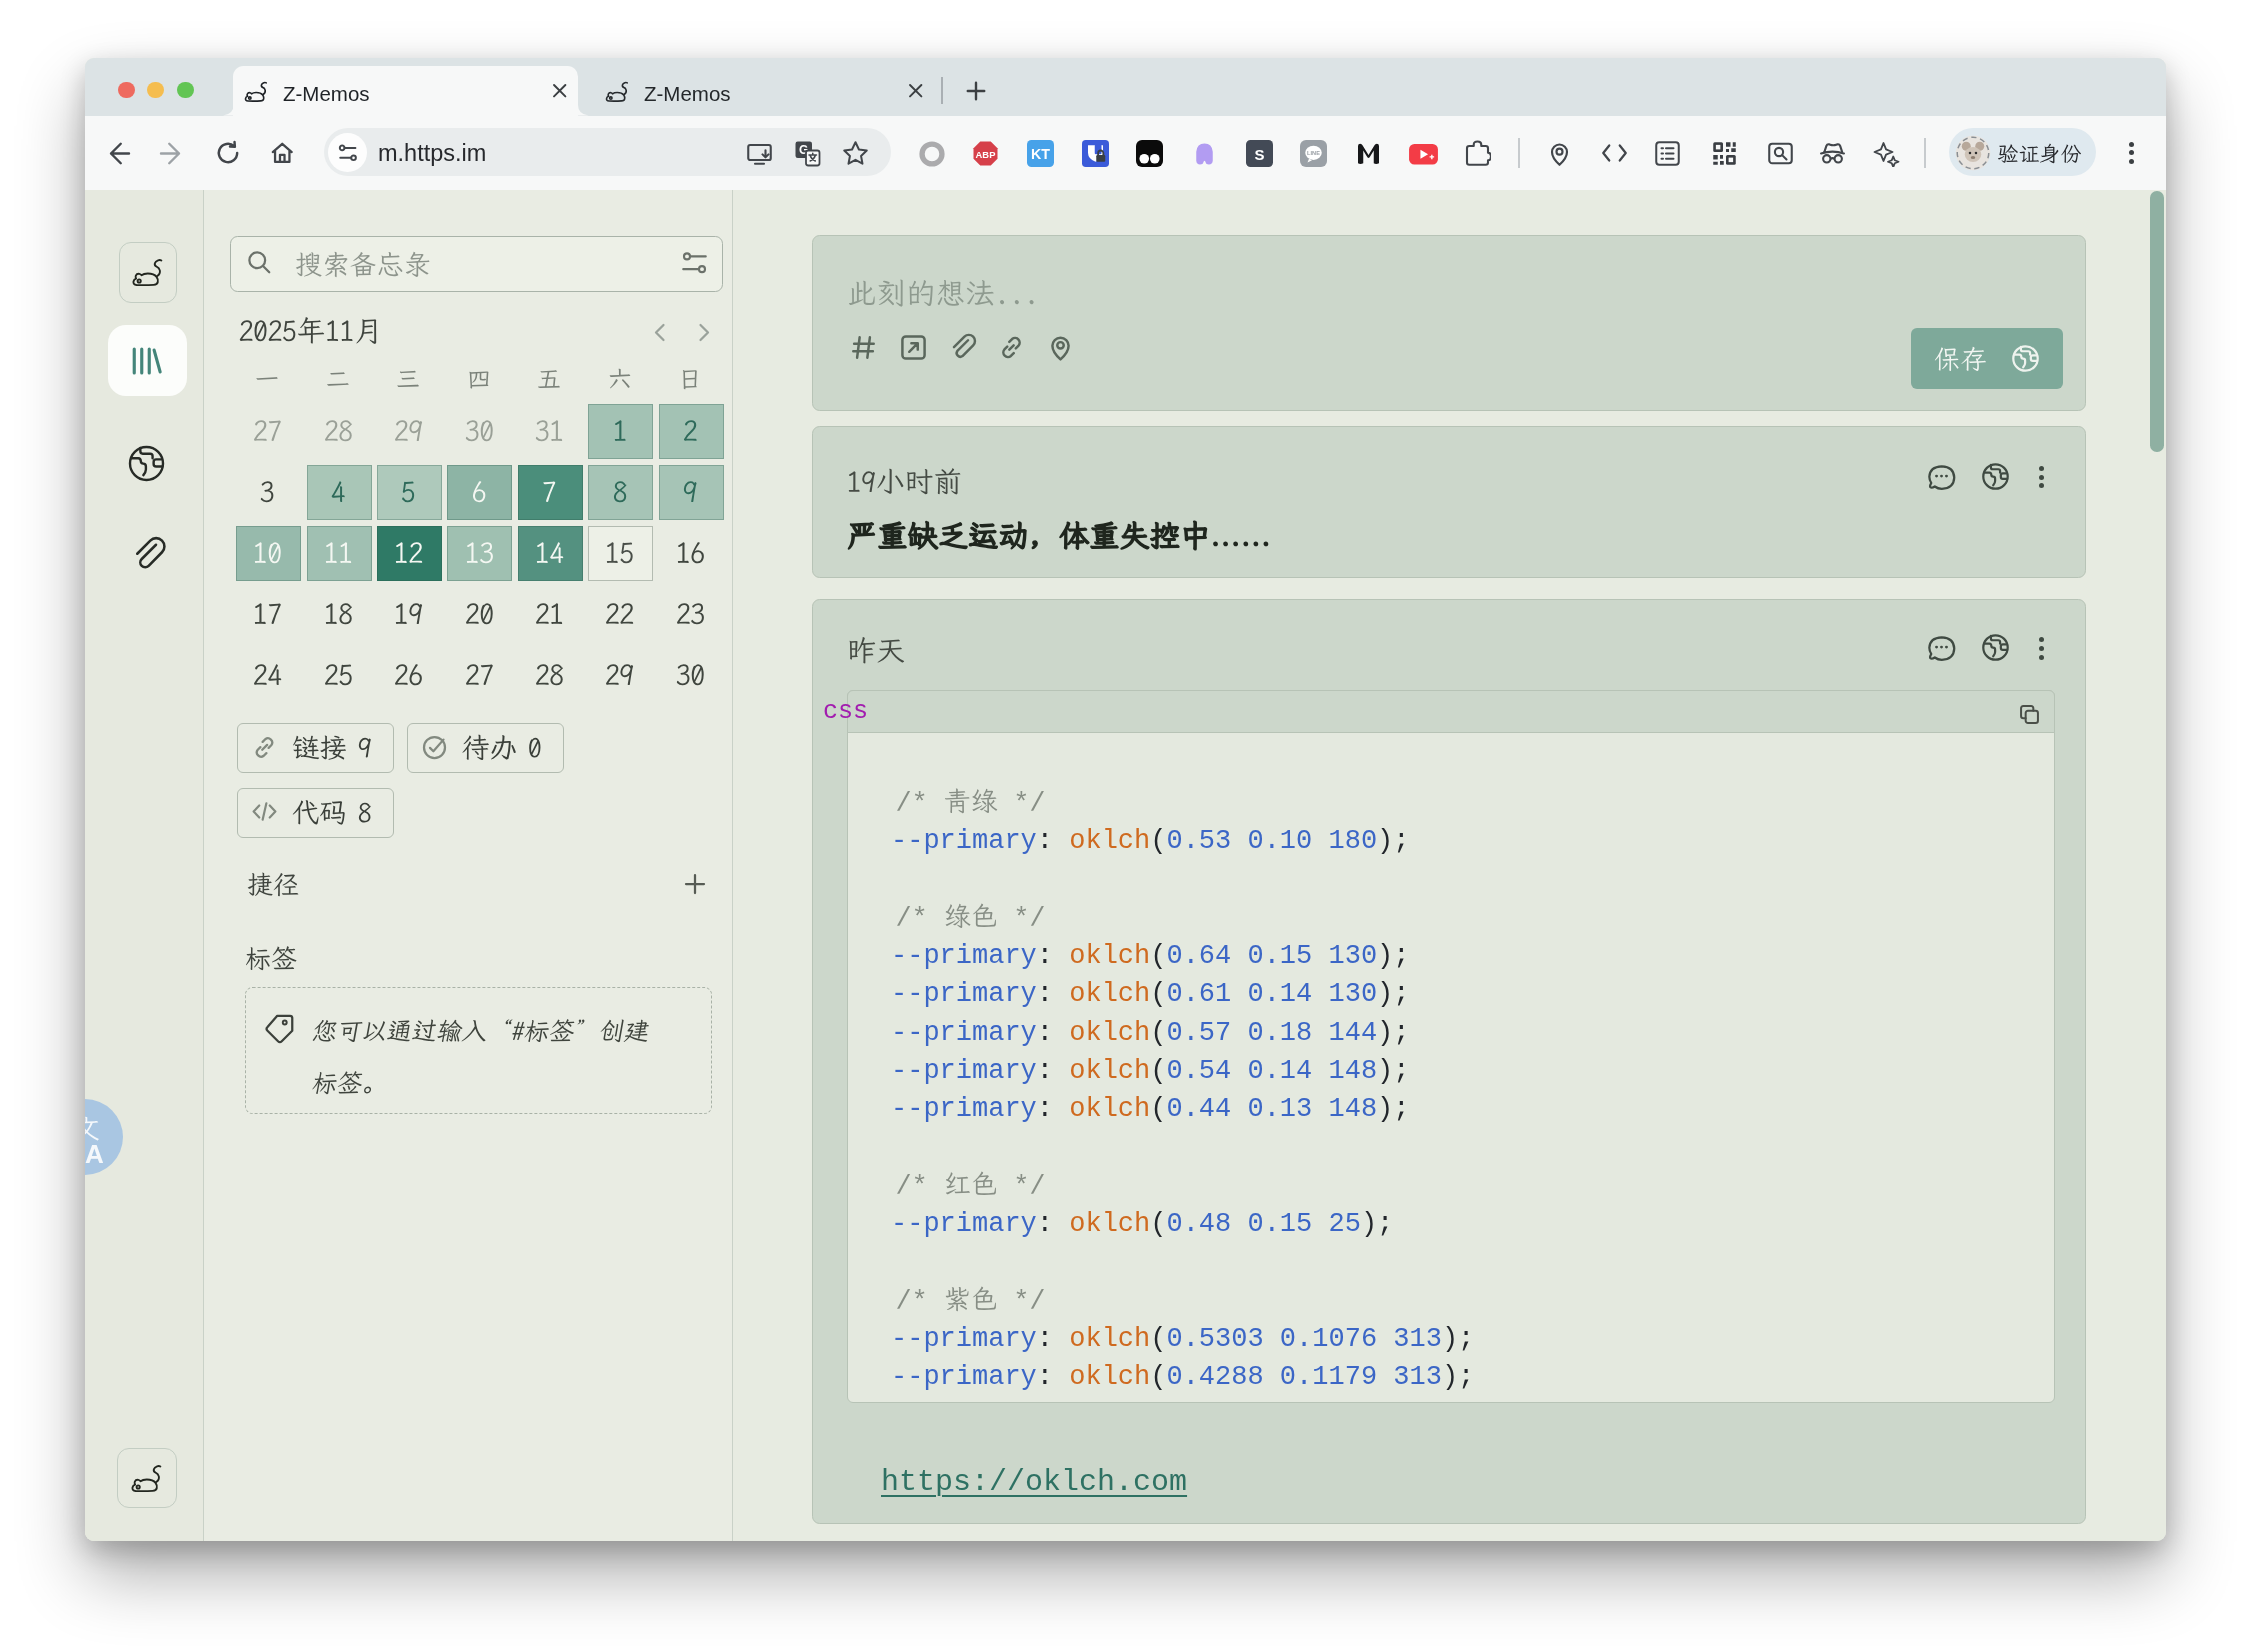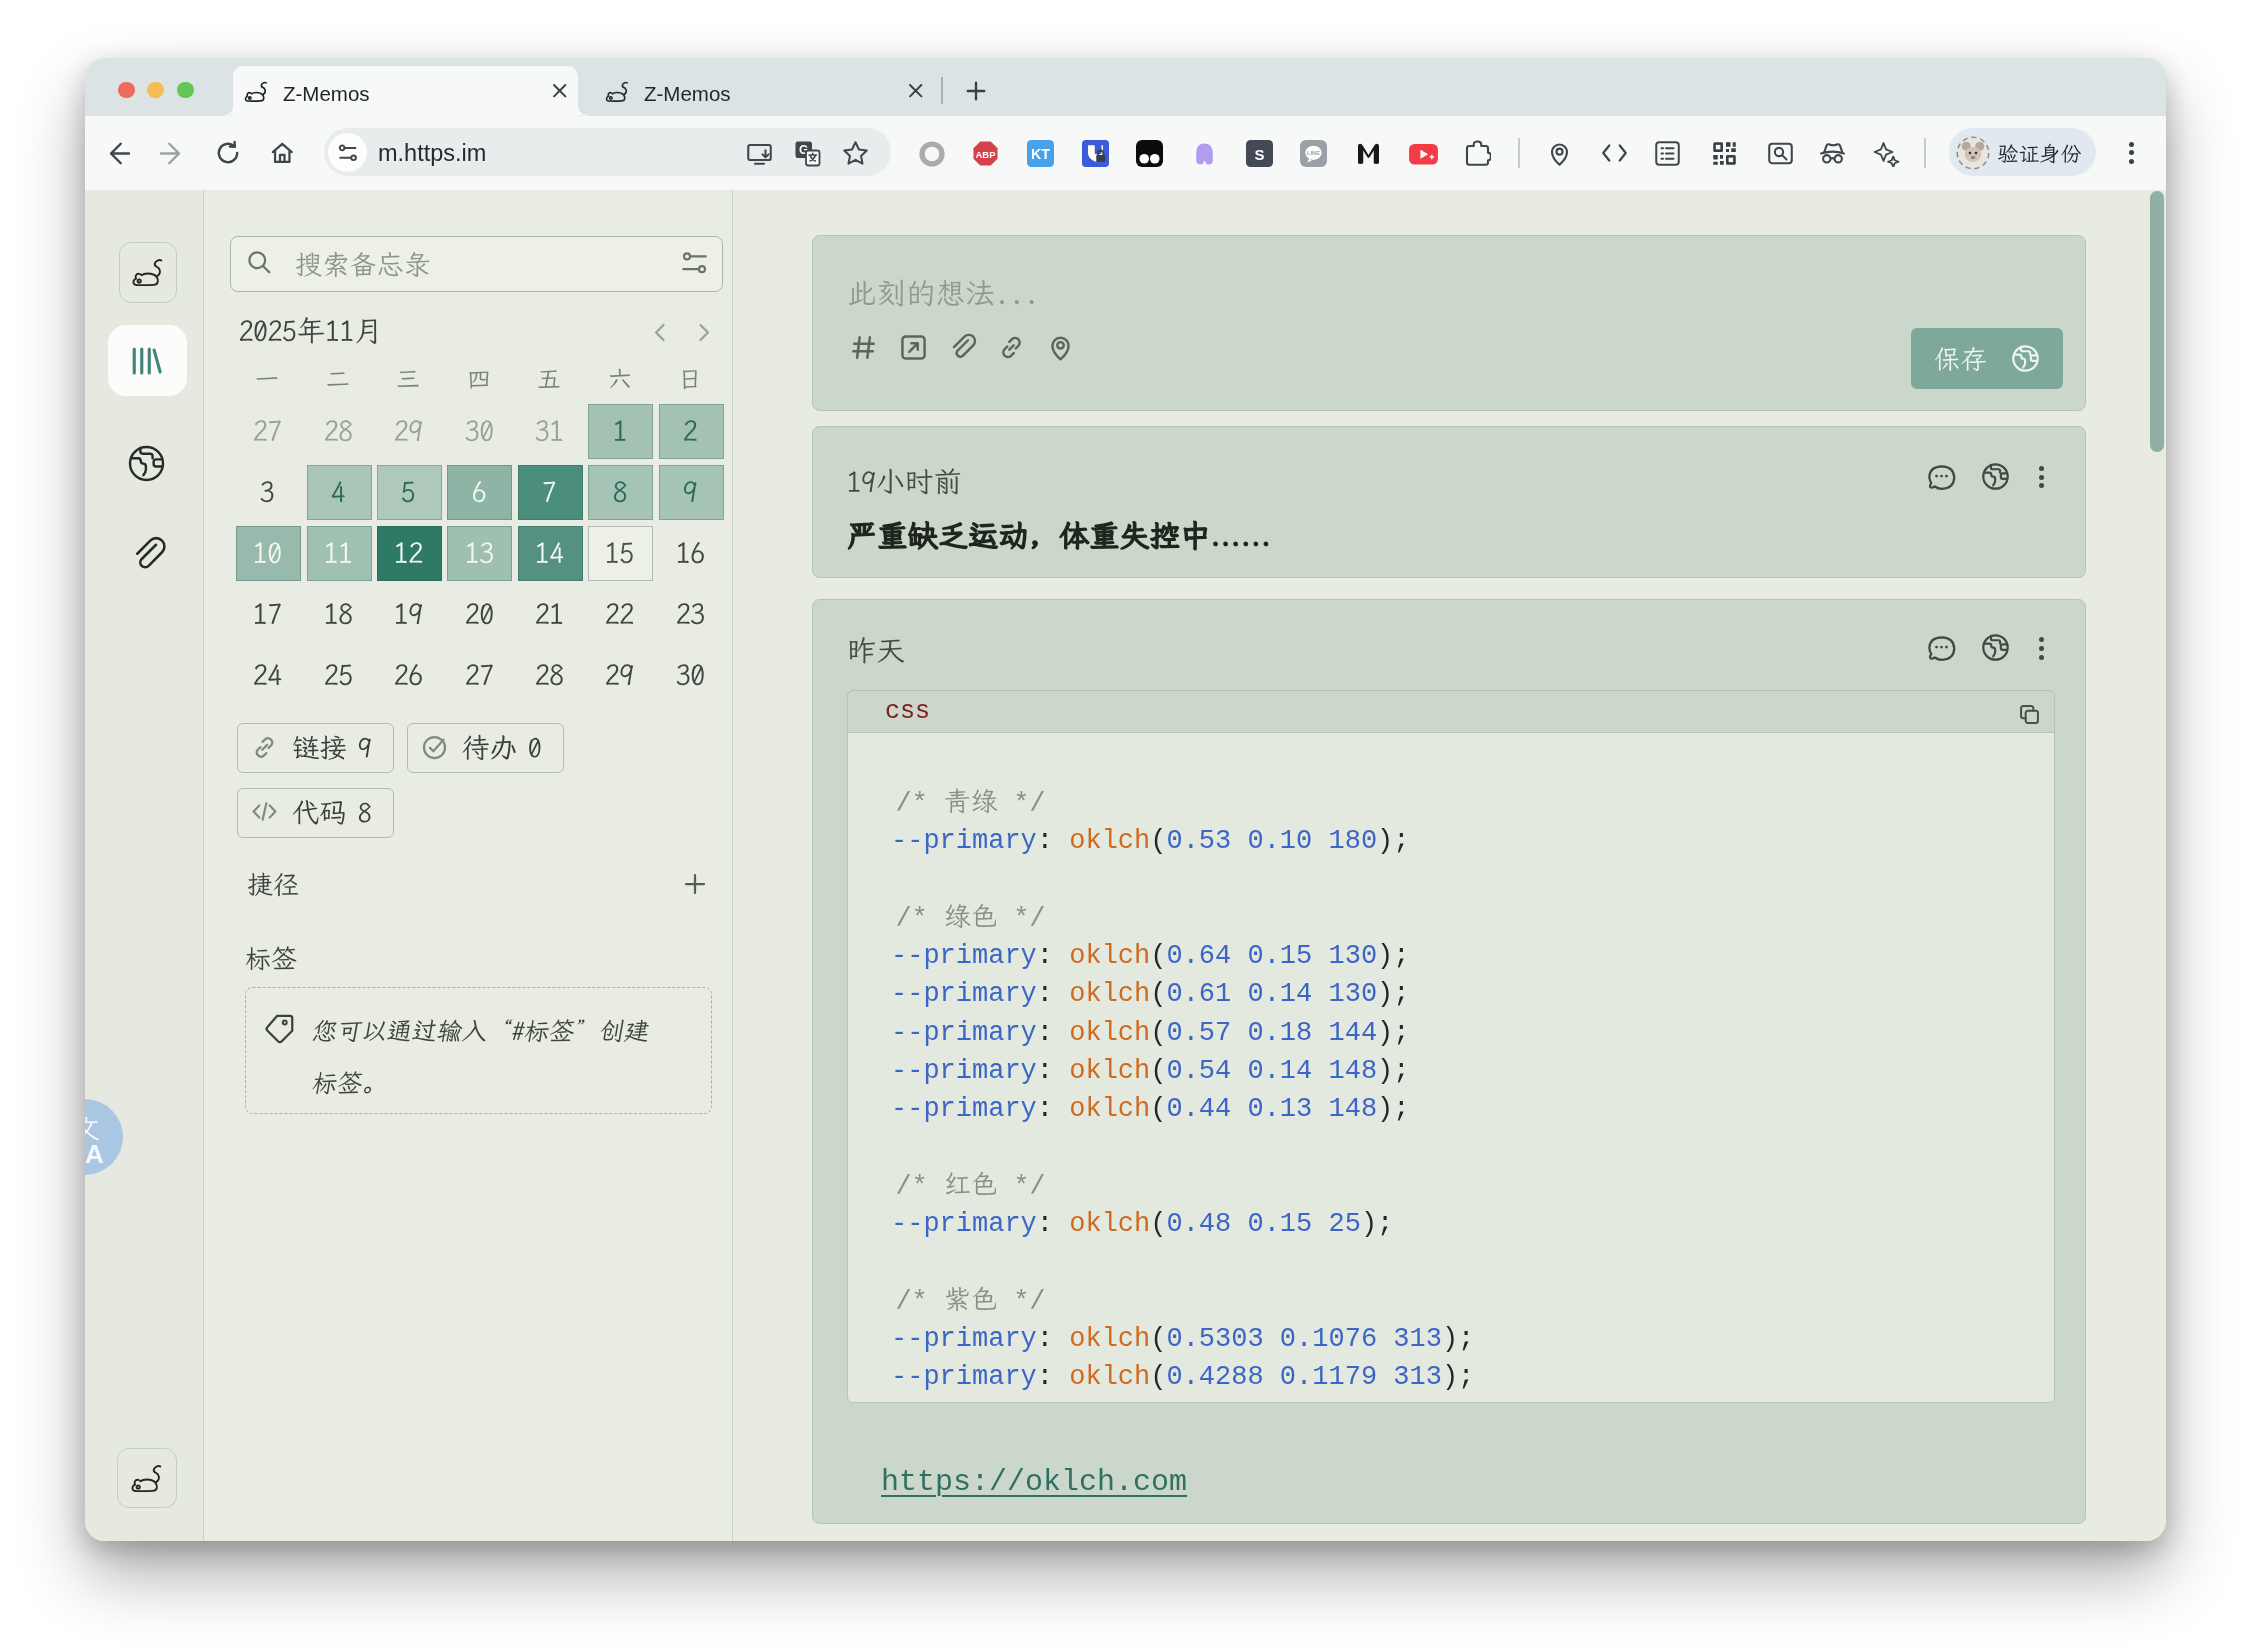--- a/index.html
+++ b/index.html
@@ -88,21 +88,21 @@
         <path id="lm2a" d="M671 1188 935 1291 980 1159 698 1086 883 836 764 764 614 1022 458 766 339 838 528 1086 248 1159 293 1293 560 1186 548 1483H684Z"></path>
         <path id="lm20" d=""></path>
         <path id="tc9752" d="M466 309 464 197 313 190 315 302ZM691 320 692 208 521 200 523 312ZM692 156 694 -29Q669 -22 639 -11Q609 0 581 13Q562 22 552 22Q544 22 544 16Q544 8 558 -6Q573 -21 596 -38Q618 -54 642 -69Q666 -84 686 -94Q706 -103 715 -103Q731 -103 743 -90Q755 -76 755 -58Q755 -53 754 -46Q754 -40 754 -33L750 319Q750 322 752 327Q753 332 753 337Q753 351 740 362Q728 374 708 374H699L316 354Q291 368 276 374Q260 379 252 379Q242 379 242 370Q242 366 244 361Q246 356 248 350Q253 340 254 326Q256 313 256 298L251 4Q251 -10 249 -24Q247 -39 244 -53Q243 -56 243 -60Q243 -71 252 -80Q262 -89 274 -94Q285 -99 292 -99Q309 -99 309 -80L312 139ZM122 407 939 446Q959 448 959 460Q959 470 950 480Q940 489 929 496Q918 503 912 503Q911 503 910 502Q909 502 907 502Q898 500 888 498Q879 496 869 495L523 478V543L742 556Q750 557 756 560Q762 563 762 569Q762 574 754 584Q746 595 735 604Q724 612 714 612Q713 612 712 612Q710 611 708 611Q690 607 672 605L523 596L524 653L784 667Q803 669 803 681Q803 691 794 700Q785 710 774 716Q763 723 757 723Q753 723 751 722Q743 719 734 718Q724 716 714 715L524 705V787Q524 800 518 806Q512 813 491 817Q482 819 476 820Q469 821 464 821Q450 821 450 814Q450 813 452 807Q463 788 463 767L464 701L256 690H244Q235 690 226 691Q216 692 208 694Q206 695 202 695Q195 695 195 688Q195 678 205 664Q215 649 223 643Q230 639 244 639Q251 639 258 640Q265 640 274 640L464 650L465 592L312 583H300Q279 583 261 586H256Q249 586 249 581Q249 575 258 560Q267 545 279 536Q285 531 304 531Q309 531 316 531Q322 531 329 532L465 540L466 475L105 458H94Q85 458 76 459Q66 460 58 462Q56 463 53 463Q47 463 47 456Q47 454 51 442Q55 429 66 418Q77 406 97 406Q102 406 108 406Q115 407 122 407Z"></path>
         <path id="tc7eff" d="M227 98 132 59Q106 50 92 49L82 48Q73 47 73 43Q74 35 83 20Q92 5 104 -7Q116 -19 122 -18Q146 -16 292 76Q439 168 437 190Q437 193 428 192Q420 191 362 162Q305 132 227 98ZM264 296Q248 293 233 290Q317 419 397 565Q400 572 400 579Q399 601 363 623Q351 631 346 631Q340 631 339 616Q338 601 336 592Q330 563 266 451Q240 468 202 491L179 504Q243 600 272 654Q303 712 309 737Q309 758 272 781Q259 789 254 789Q246 789 246 778V768Q246 746 229 700Q212 654 131 531Q127 532 124 534Q106 541 96 539Q87 537 80 522Q74 506 76 498Q78 490 94 482Q164 450 235 400L227 386Q197 332 161 276Q141 275 119 277L106 278Q98 279 97 270Q97 268 102 252Q106 235 122 212Q127 206 136 205Q146 204 203 221Q260 238 328 266Q395 293 396 307Q397 315 384 316Q372 317 340 310Q309 304 264 296ZM458 28Q466 35 484 53Q502 71 524 94Q547 116 568 140Q589 163 602 182Q616 200 616 208Q616 215 610 215Q600 215 581 199Q508 136 463 106Q418 77 394 68Q371 60 361 58Q352 57 352 52Q352 51 360 40Q368 30 384 20Q400 10 425 10Q439 10 458 28ZM544 220Q551 213 557 213Q563 213 577 225Q591 237 591 252Q591 262 573 280Q555 299 531 318Q507 337 487 350Q467 364 462 364Q451 364 441 352Q431 341 431 332Q431 327 440 319Q468 298 494 274Q519 249 544 220ZM771 682 727 597 542 589Q552 605 565 628Q578 650 591 673ZM627 416 630 -19Q580 -5 533 19Q525 24 518 26Q512 27 507 27Q498 27 498 20Q498 14 516 -4Q533 -22 558 -43Q584 -64 609 -79Q634 -94 649 -94Q664 -94 678 -82Q692 -70 692 -46Q692 -36 691 -26Q690 -15 690 -2L688 240Q724 184 768 138Q811 93 852 60Q892 28 920 10Q948 -7 952 -7Q958 -7 969 0Q980 6 989 15Q998 24 998 30Q998 36 984 44Q923 78 870 118Q818 159 771 211Q807 239 836 268Q866 296 897 331Q900 334 900 340Q900 350 890 363Q879 376 867 386Q855 396 848 396Q842 396 840 384Q839 378 834 362Q828 347 808 320Q787 292 740 249Q727 266 714 284Q700 303 687 323L686 420L941 434Q951 435 958 438Q965 441 965 448Q965 457 955 468Q945 480 932 488Q920 496 913 496Q909 496 901 493Q887 487 874 485Q861 483 846 482L728 475Q771 558 795 604Q819 649 830 670Q840 690 842 696Q844 701 844 703Q844 717 829 726Q814 735 805 735Q803 735 800 734Q797 734 795 734L620 725Q636 754 638 760Q641 766 641 769Q641 777 630 786Q619 796 605 804Q591 811 583 811Q576 811 576 803Q576 798 577 795Q578 791 578 786Q579 782 579 777Q579 765 574 756L497 610Q491 600 485 592Q479 585 479 577Q479 573 484 563Q488 553 496 544Q504 535 515 535Q523 535 532 537Q540 539 548 540L702 548L663 471L440 460Q436 460 432 460Q429 459 425 459Q416 459 406 460Q397 462 386 464H382Q376 464 376 459Q376 454 382 441Q389 428 403 416Q412 408 437 408Q442 408 449 408Q456 409 463 409Z"></path>
         <path id="tc8272" d="M472 432 469 275 265 266 266 422ZM746 446 725 285 529 277 531 435ZM347 605 590 620Q565 586 538 554Q510 522 475 487L267 477Q240 487 220 492Q254 518 286 546Q318 574 347 605ZM265 211 783 232Q815 234 815 245Q815 256 788 282L815 448Q816 452 818 456Q821 460 821 466Q821 468 817 476Q813 485 804 493Q795 501 779 501H770L552 491Q564 502 586 524Q608 547 630 572Q653 596 669 616Q685 636 685 642Q685 650 672 664Q659 677 638 677H629L397 661Q399 664 411 679Q423 694 438 714Q452 733 462 750Q473 767 473 774Q473 783 461 794Q449 806 434 814Q420 822 413 822Q403 822 403 804Q403 784 392 767Q340 682 267 600Q194 519 104 442Q86 427 86 418Q86 412 94 412Q104 412 124 424Q143 435 163 450Q183 464 194 473Q199 463 201 452Q203 442 203 430L200 50Q200 7 225 -20Q250 -46 295 -48Q397 -54 512 -54Q600 -54 688 -50Q775 -47 854 -42Q893 -39 919 -18Q945 2 947 36Q950 98 950 144Q950 174 948 200Q945 225 934 225Q921 225 915 181Q906 113 889 53Q885 38 870 31Q855 24 836 22Q765 15 682 11Q598 7 512 7Q459 7 407 8Q355 10 306 14Q264 17 264 64Z"></path>
         <path id="tc7ea2" d="M412 74Q404 74 404 68Q414 37 437 12Q440 9 457 9L954 26Q963 27 970 29Q976 31 976 38Q976 46 967 59Q958 72 946 82Q934 92 926 92Q919 92 911 89Q903 86 864 83L709 78L711 553L886 563Q911 565 911 578Q911 585 900 597Q890 609 876 618Q863 628 855 628Q847 628 833 622Q819 615 799 614L540 599H531L489 603H486Q478 603 478 598Q488 568 510 548Q514 544 533 544H546Q553 544 561 545L648 550L645 76L466 68H458Q436 68 412 74ZM257 88 150 49Q120 40 104 39L93 38Q83 37 83 33Q84 25 94 10Q104 -5 118 -17Q131 -29 138 -28Q165 -26 318 59Q470 144 468 166Q467 169 458 168Q449 167 397 144Q345 122 257 88ZM306 286Q275 281 248 276Q346 418 438 579Q441 586 441 593Q440 615 403 637Q390 645 384 645Q379 645 378 630Q377 615 375 606Q368 575 294 453L290 447Q262 466 217 491L193 504Q260 600 290 654Q323 712 329 737Q329 758 291 781Q277 789 272 789Q264 789 264 778V768Q264 746 246 700Q228 654 143 531Q140 532 136 534Q117 541 108 539Q98 537 91 522Q84 506 86 498Q88 490 105 482Q181 449 258 395Q221 331 176 266Q156 265 134 267L119 268Q109 269 108 260Q108 258 113 242Q118 225 137 202Q144 196 155 195Q166 194 234 211Q301 228 370 254Q439 279 440 293Q441 301 426 302Q412 303 386 298Q359 294 306 286Z"></path>
         <path id="tc7d2b" d="M128 -60Q144 -60 174 -49Q205 -38 241 -20Q277 -3 309 16Q341 34 362 50Q383 66 383 73Q383 80 374 92Q365 105 353 116Q341 126 332 126Q326 126 321 112Q316 96 290 72Q264 49 225 22Q186 -4 142 -30Q117 -45 117 -54Q117 -60 128 -60ZM837 -48Q853 -48 862 -32Q870 -15 870 -8Q870 5 851 18Q841 25 820 38Q798 52 772 68Q745 84 718 99Q692 114 672 124Q651 133 643 133Q635 133 628 125Q621 117 617 108Q613 100 613 98Q613 88 631 78Q686 47 728 22Q771 -2 817 -39Q829 -48 837 -48ZM468 153 467 7Q467 -14 466 -26Q465 -38 463 -48Q462 -51 462 -54Q462 -57 462 -59Q462 -67 468 -74Q473 -82 489 -93Q504 -102 513 -102Q530 -102 530 -78L528 157Q581 162 636 167Q690 172 748 178Q770 157 791 132Q802 119 810 119Q818 119 826 126Q835 134 841 144Q847 153 847 157Q847 164 832 182Q816 199 792 220Q768 242 742 262Q717 282 697 295Q677 308 670 308Q660 308 650 296Q640 284 640 278Q640 270 656 257Q679 241 701 221Q635 215 561 210Q487 204 413 201Q481 236 544 274Q606 312 682 365Q685 367 688 370Q692 374 692 379Q692 387 682 400Q673 412 661 422Q649 431 641 431Q635 431 630 417Q629 414 622 402Q614 391 586 368Q558 344 495 302L405 342Q417 350 438 364Q458 378 480 394Q501 410 516 423Q531 436 531 441Q531 446 523 458Q515 470 505 480Q495 490 488 490Q482 490 475 475Q467 456 443 433Q419 410 394 390Q369 371 357 362Q334 372 316 378Q298 385 291 385Q280 385 272 372Q265 358 265 348Q265 336 292 327Q324 316 362 302Q399 288 442 269Q416 253 386 235Q355 217 320 198Q304 197 279 197Q254 197 238 197Q222 197 209 198Q196 200 182 203Q178 204 172 204Q165 204 165 199Q165 195 170 180Q176 165 189 152Q202 138 225 138Q243 138 278 140Q313 142 352 144Q392 147 424 150Q456 152 468 153ZM382 609 516 619Q527 620 534 624Q542 627 542 634Q542 638 536 648Q530 657 520 666Q509 675 495 675Q492 675 489 674Q486 674 482 673Q465 666 445 665L383 660V760Q383 774 368 780Q354 787 338 790Q321 792 314 792Q301 792 301 785Q301 780 305 775Q314 764 318 753Q321 742 321 730V501L244 487L241 647Q241 664 227 672Q213 680 196 683Q180 686 174 686Q162 686 162 680Q162 678 165 673Q174 661 177 649Q180 637 181 626L187 479Q144 473 132 472Q121 471 119 471Q112 471 106 472Q99 472 91 473Q90 473 88 474Q87 474 85 474Q76 474 76 467Q76 464 82 450Q89 435 102 422Q115 409 135 409Q143 409 176 416Q208 424 255 436Q302 448 352 462Q403 477 448 492Q492 506 520 518Q547 531 547 538Q547 544 531 544Q529 544 525 544Q521 543 508 540Q495 537 466 531Q436 525 382 513ZM633 547 634 586Q689 602 738 620Q788 637 835 661Q848 668 848 677Q848 682 842 696Q836 709 828 721Q821 733 814 733Q808 733 802 722Q798 714 784 702Q769 689 734 672Q700 656 635 633L637 773Q637 789 622 796Q608 802 592 804Q576 806 572 806Q556 806 556 799Q556 796 558 794Q574 774 574 752L570 536V534Q570 494 590 476Q610 459 642 455Q674 451 710 451Q746 451 782 454Q817 456 846 459Q878 463 895 476Q912 488 918 516Q924 545 924 594Q924 602 924 608Q923 615 923 621Q922 654 909 654Q898 654 893 624Q885 580 878 557Q870 534 860 526Q851 518 837 516Q781 508 719 508Q670 508 652 513Q633 518 633 547Z"></path>
         <path id="tc6587" d="M338 539 649 557Q623 482 585 411Q547 340 501 280Q457 330 414 401Q370 472 338 539ZM730 561 913 572Q932 574 932 588Q932 594 922 605Q913 616 900 626Q886 635 873 635Q868 635 865 634Q850 630 837 628Q824 627 814 626L529 609L530 761Q530 774 506 782Q483 790 462 790Q446 790 446 782Q446 776 450 771Q462 753 462 730L463 605L162 587H149Q139 587 126 588Q113 589 102 591Q101 591 100 592Q99 592 97 592Q89 592 89 585Q89 581 90 579Q92 575 94 570Q96 565 99 560Q112 538 124 533Q135 528 150 528Q158 528 167 528Q176 529 185 530L271 535Q294 488 324 433Q354 378 389 326Q424 273 460 231Q416 181 354 130Q291 79 219 32Q147 -15 74 -54Q55 -64 55 -73Q55 -80 67 -80Q81 -80 126 -64Q171 -47 235 -14Q299 19 370 69Q440 119 504 186Q587 104 683 35Q779 -34 888 -86Q890 -87 892 -88Q894 -88 897 -88Q909 -88 923 -78Q937 -67 947 -54Q957 -42 957 -38Q957 -31 943 -26Q824 22 726 90Q627 157 546 234Q599 301 648 388Q698 476 730 561Z"></path>
       </defs>
     </svg>
-<div style="position:absolute;left:85px;top:58px;width:2081px;height:1483px;border-radius:20px;background:#e7ebe1;box-shadow:0 34px 68px rgba(0,0,0,.32),0 9px 26px rgba(0,0,0,.20);overflow:hidden">
+<div style="position:absolute;left:85px;top:58px;width:2081px;height:1483px;border-radius:9px;background:#e7ebe1;box-shadow:0 34px 68px rgba(0,0,0,.32),0 9px 26px rgba(0,0,0,.20);overflow:hidden">
       <div style="position:absolute;left:0px;top:0px;width:2081px;height:58px;background:#dce3e5"></div>
       <div style="position:absolute;left:33px;top:23.5px;width:16.7px;height:16.7px;border-radius:50%;background:#ee6a5f"></div>
       <div style="position:absolute;left:62px;top:23.5px;width:16.7px;height:16.7px;border-radius:50%;background:#f5bd4f"></div>
       <div style="position:absolute;left:92px;top:23.5px;width:16.7px;height:16.7px;border-radius:50%;background:#62c554"></div>
       <div style="position:absolute;left:148px;top:7.6px;width:345px;height:50px;background:#f7f8f8;border-radius:10.6px 10.6px 0 0"></div>
       <svg style="position:absolute;left:138px;top:47px" width="10.6" height="10.6" viewBox="0 0 14 14" fill="none">
         <path d="M14 14 L0 14 Q14 12 14 0 Z" fill="#f7f8f8"></path>
       </svg>
       <svg style="position:absolute;left:493px;top:47px" width="10.6" height="10.6" viewBox="0 0 14 14" fill="none">
         <path d="M0 14 L0 0 Q0 12 14 14 Z" fill="#f7f8f8"></path>
@@ -879,21 +879,21 @@
 <path d="M4.5 14 l6.5 0 q2.5 0.2 2.5 2.8 q0 2.4 2.4 2.5 q2.6 0.1 2.6 2.7 l0 3 q0 2.5 -2.5 5.5"></path>
 <path d="M34.2 22 l-5.7 0 q-2.5 0 -2.5 -2.5 l0 -2 q0 -2.5 2.5 -2.5 l4.6 0"></path>
 <path d="M13 3.8 l0 3.4 q0 2.3 2.3 2.3 l7.4 0 q2.3 0 2.3 2.3 l0 2.2"></path>
         </g>
       </svg>
       <div style="position:absolute;left:1954px;top:579px;width:5.3px;height:5.3px;border-radius:50%;background:#3f4a42"></div>
       <div style="position:absolute;left:1954px;top:588px;width:5.3px;height:5.3px;border-radius:50%;background:#3f4a42"></div>
       <div style="position:absolute;left:1954px;top:597px;width:5.3px;height:5.3px;border-radius:50%;background:#3f4a42"></div>
       <div style="position:absolute;left:762px;top:632px;width:1208px;height:713px;background:#e4e9df;border:0.8px solid #b7c3b6;border-radius:6px;box-sizing:border-box"></div>
       <div style="position:absolute;left:762px;top:632px;width:1208px;height:43px;background:#ccd7cb;border:0.8px solid #b7c3b6;border-radius:6px 6px 0 0;box-sizing:border-box"></div>
-      <div style="position:absolute;left:800px;top:639px;height:30px;font:25px 'Liberation Mono',monospace;color:#7f1d1d;line-height:30px">css</div>
+      <div style="position:absolute;left:738px;top:639px;height:30px;font:25px 'Liberation Mono',monospace;color:#a21caf;line-height:30px">css</div>
       <svg style="position:absolute;left:1933px;top:645px" width="23" height="23" viewBox="0 0 30 30" fill="none">
         <g stroke="#4a4f48" stroke-width="2.6" stroke-linecap="round" stroke-linejoin="round">
           <rect x="10" y="10" width="16" height="16" rx="3"></rect>
           <path d="M20 10 L20 7 Q20 4 17 4 L7 4 Q4 4 4 7 L4 17 Q4 20 7 20 L10 20"></path>
         </g>
       </svg>
       <svg style="position:absolute;left:810px;top:723px;overflow:visible" width="151" height="38" viewBox="0 0 199.891 50.6875">
         <g fill="#878e85" transform="translate(0 39.3) scale(0.03570 -0.03570)">
           <use href="#lm2f" transform="translate(0 0) scale(0.4883)"></use>
           <use href="#lm2a" transform="translate(600 0) scale(0.4883)"></use>

